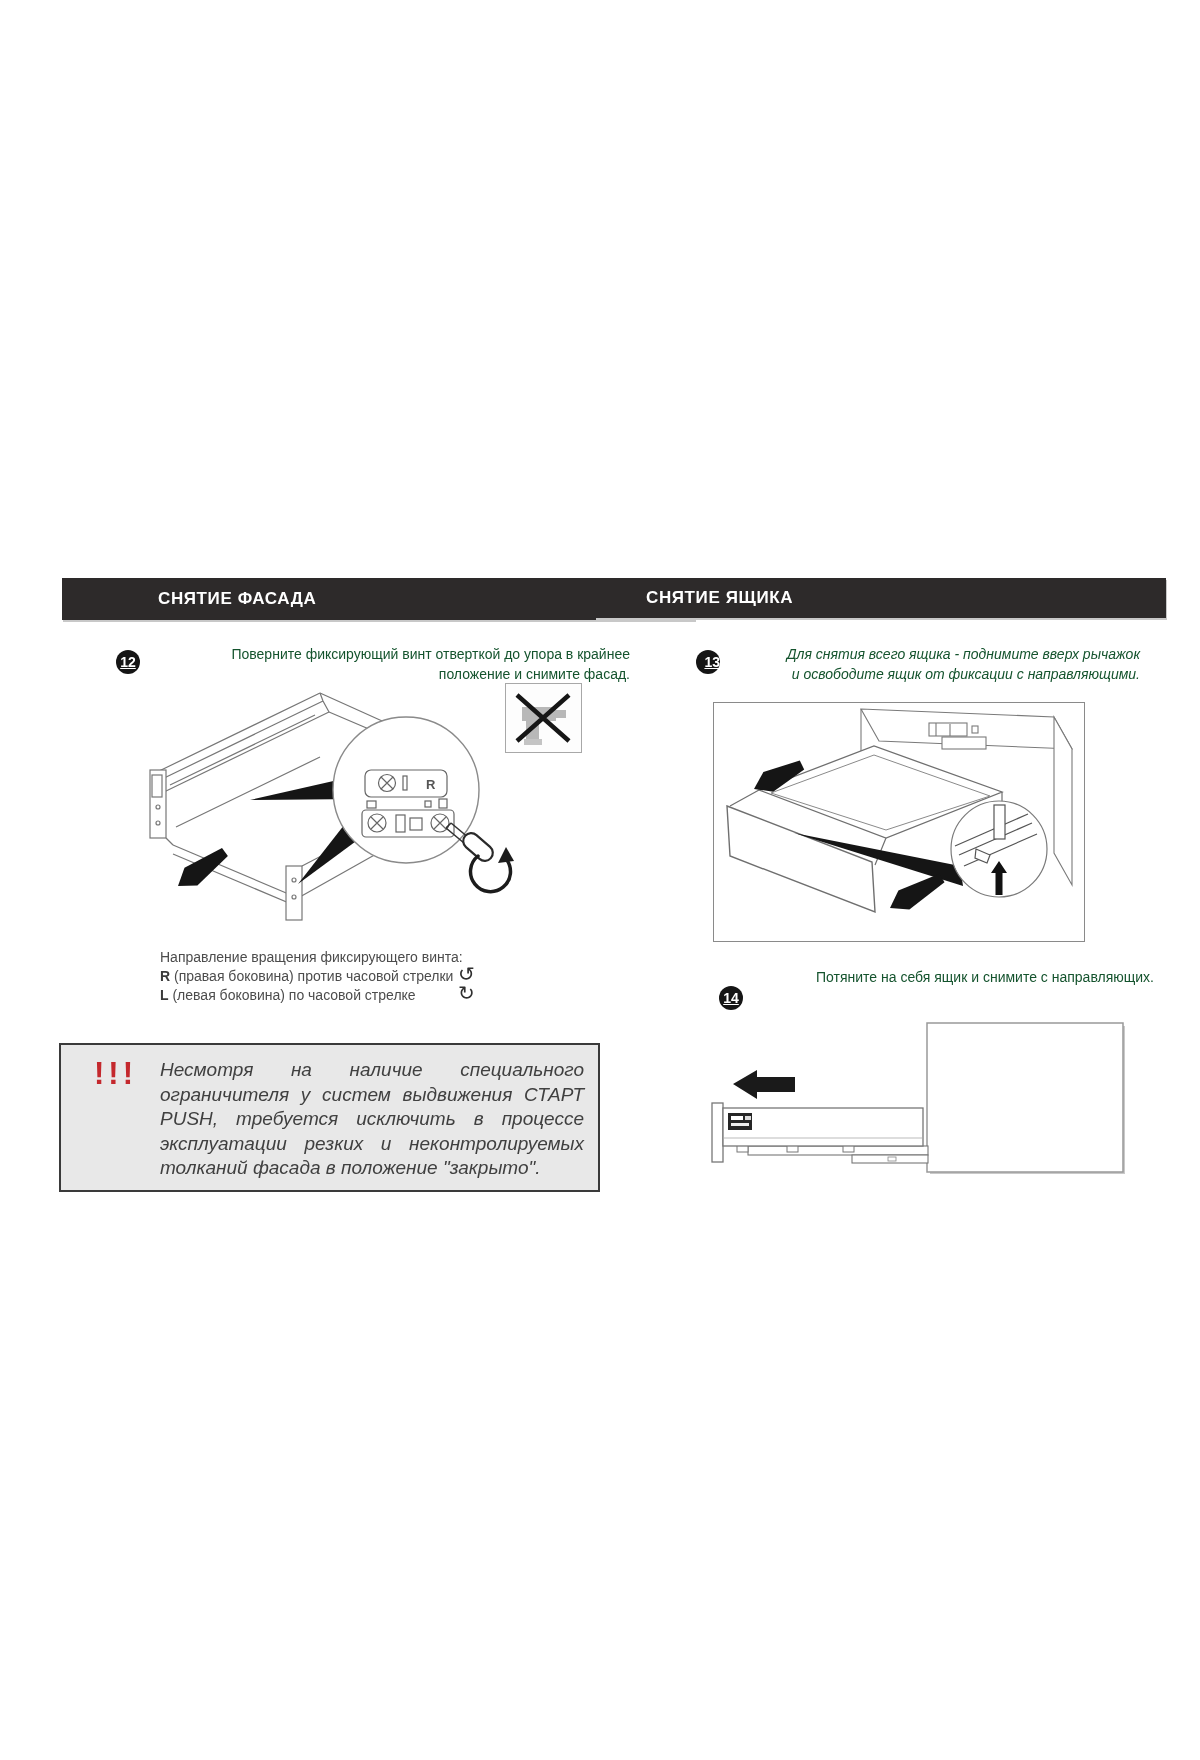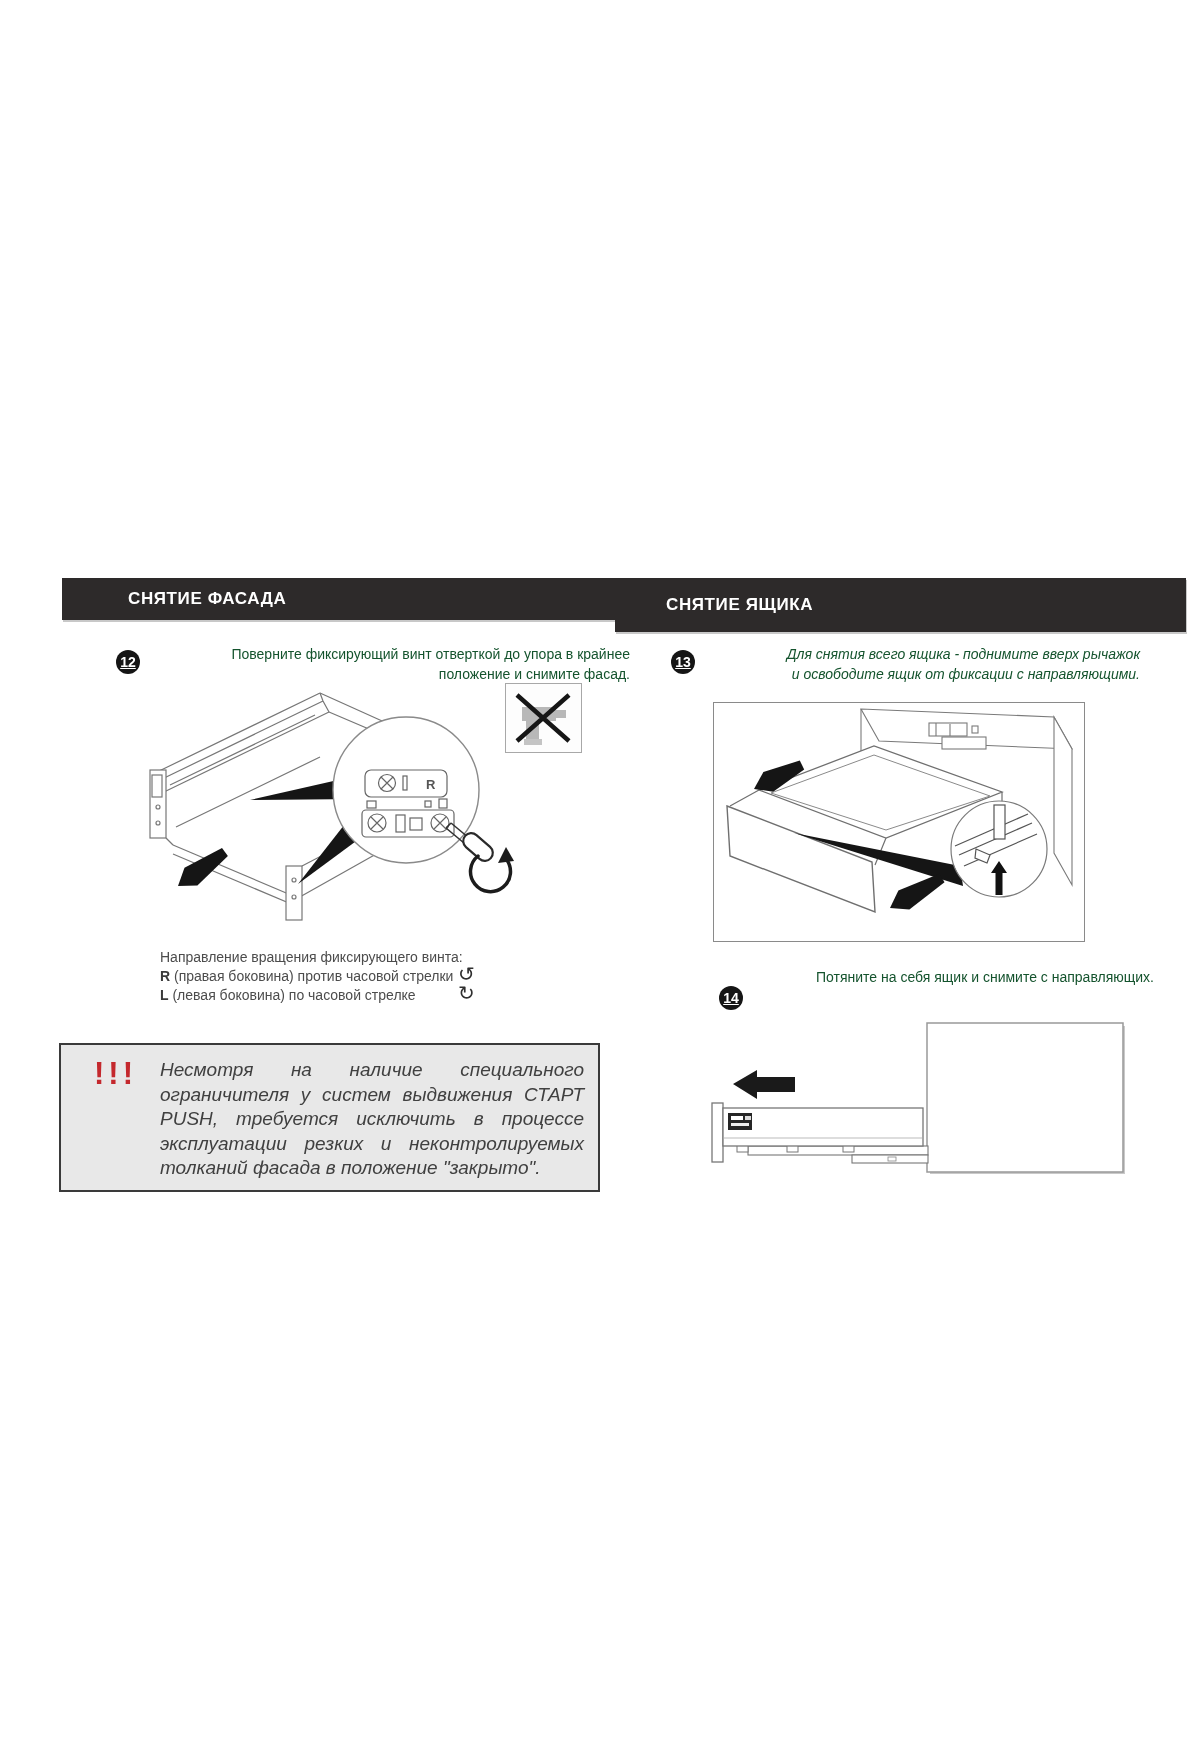--- a/index.html
+++ b/index.html
@@ -39,21 +39,21 @@
   .warning-text .jline.last{text-align:left;text-align-last:left;}
   .figure-border{border:1px solid #8a8a8a;box-sizing:border-box;background:#fff;}
   .drill-box{border:1px solid #a8a8a8;box-sizing:border-box;background:#fdfdfd;}
   svg{display:block;}
 </style>
 </head>
 <body>
 
 <div id="page">
 
-  <div class="abs section-header" style="left:62px;top:578px;width:537px;height:42px;padding-left:66px;">
+  <div class="abs section-header" style="left:62px;top:578px;width:537px;height:42px;padding-left:96px;">
     <span>СНЯТИЕ ФАСАДА</span>
   </div>
 
   <div class="abs badge" style="left:116px;top:650px;">
     <span>12</span>
   </div>
   <div class="abs step-text" style="left:160px;top:645px;width:470px;">
     <div>Поверните фиксирующий винт отверткой до упора в крайнее</div>
     <div>положение и снимите фасад.</div>
   </div>
@@ -136,25 +136,25 @@
     <div class="warning-marker">!!!</div>
     <div class="warning-text">
       <div class="jline">Несмотря на наличие специального</div>
       <div class="jline">ограничителя у систем выдвижения СТАРТ</div>
       <div class="jline">PUSH, требуется исключить в процессе</div>
       <div class="jline">эксплуатации резких и неконтролируемых</div>
       <div class="jline last">толканий фасада в положение "закрыто".</div>
     </div>
   </div>
 
-  <div class="abs section-header" style="left:615px;top:578px;width:520px;height:54px;padding-left:51px;">
+  <div class="abs section-header" style="left:595px;top:578px;width:520px;height:40px;padding-left:51px;">
     <span>СНЯТИЕ ЯЩИКА</span>
   </div>
 
-  <div class="abs badge" style="left:671px;top:650px;">
+  <div class="abs badge" style="left:696px;top:650px;justify-content:flex-end;">
     <span>13</span>
   </div>
   <div class="abs step-text" style="left:710px;top:645px;width:430px;font-style:italic;">
     <div>Для снятия всего ящика - поднимите вверх рычажок</div>
     <div>и освободите ящик от фиксации с направляющими.</div>
   </div>
 
   <div class="abs figure-border" style="left:713px;top:702px;width:372px;height:240px;">
     <svg width="370" height="238" viewBox="0 0 370 238">
       <g stroke="#7a7a7a" stroke-width="1.1" fill="#ffffff">

